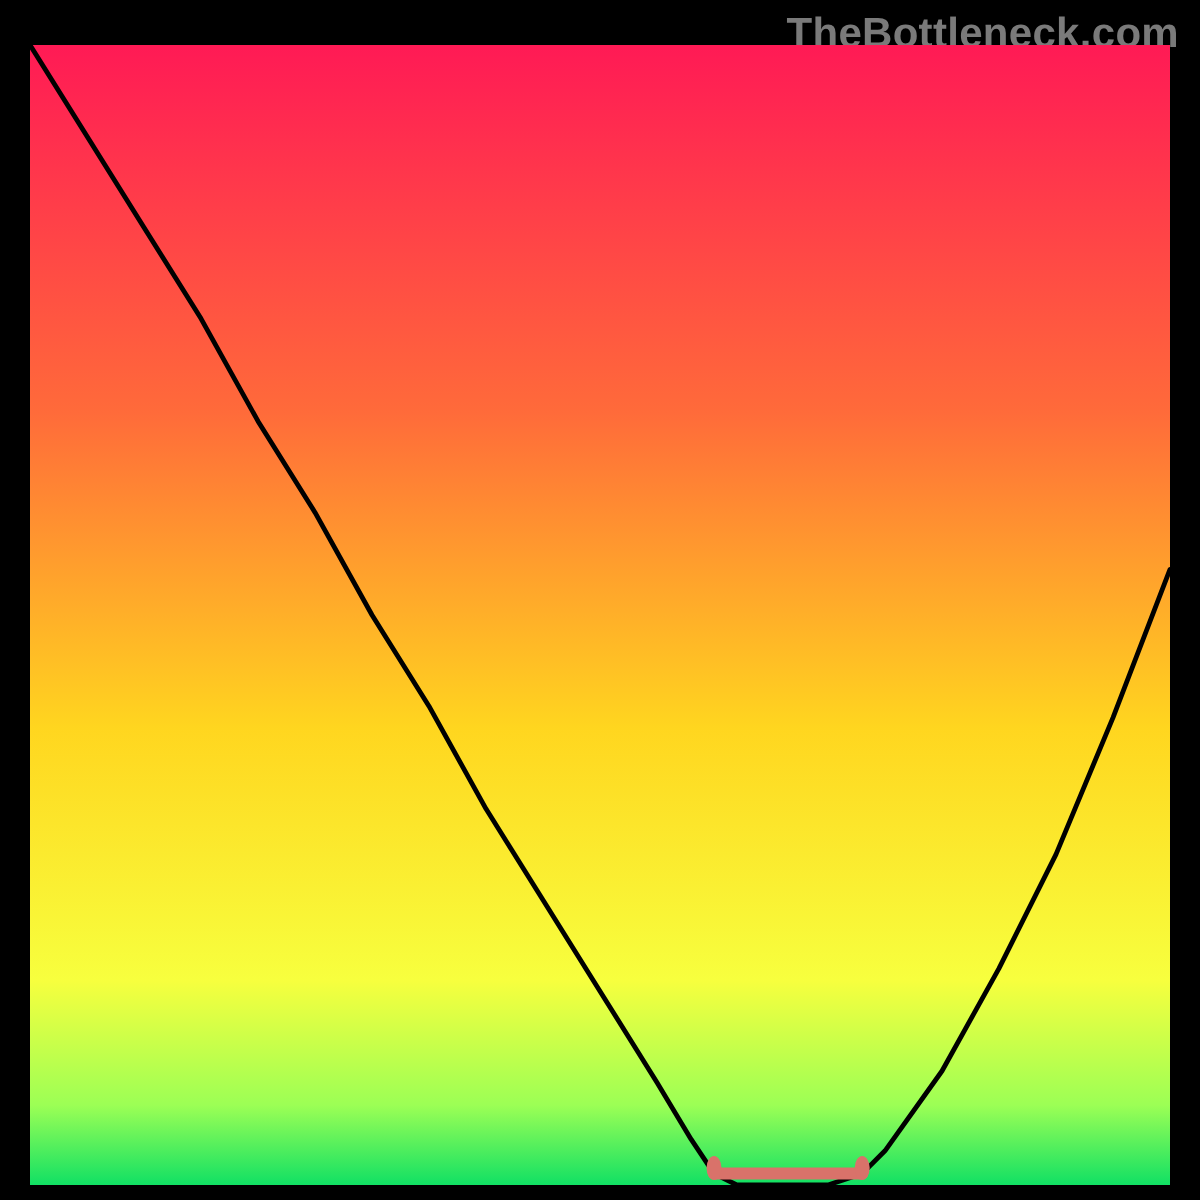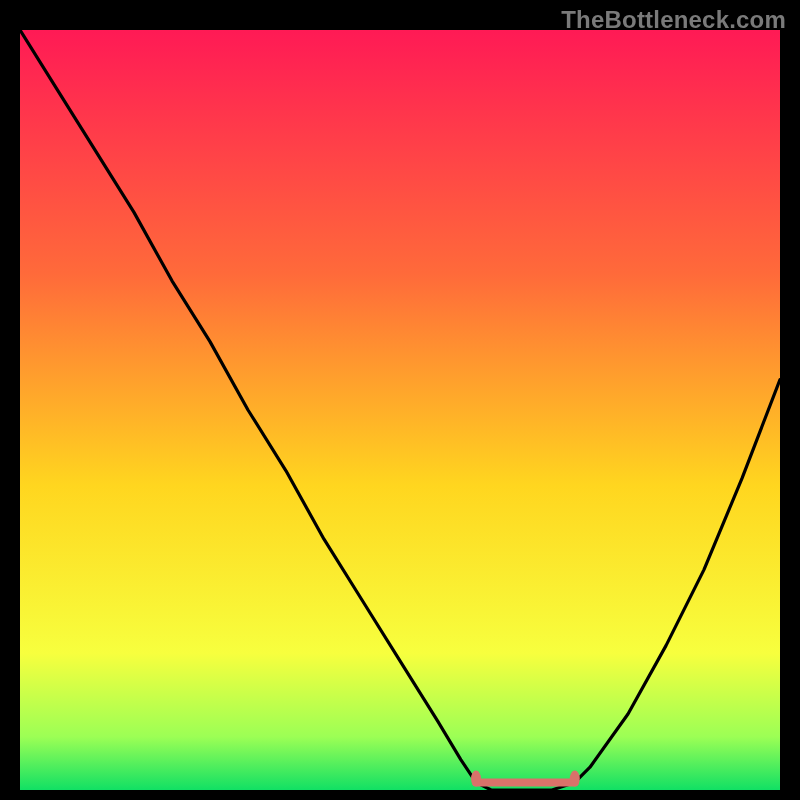--- a/index.html
+++ b/index.html
@@ -17,21 +17,21 @@
     top: 30px;
     width: 760px;
     height: 760px;
     background: #000;
   }
   .watermark {
     position: absolute;
     top: 6px;
     right: 14px;
     color: #7a7a7a;
-    font-size: 24px;
+    font-size: 28px;
     font-weight: 600;
     letter-spacing: 0.2px;
   }
   svg {
     display: block;
   }
 </style>
 </head>
 <body>
 

